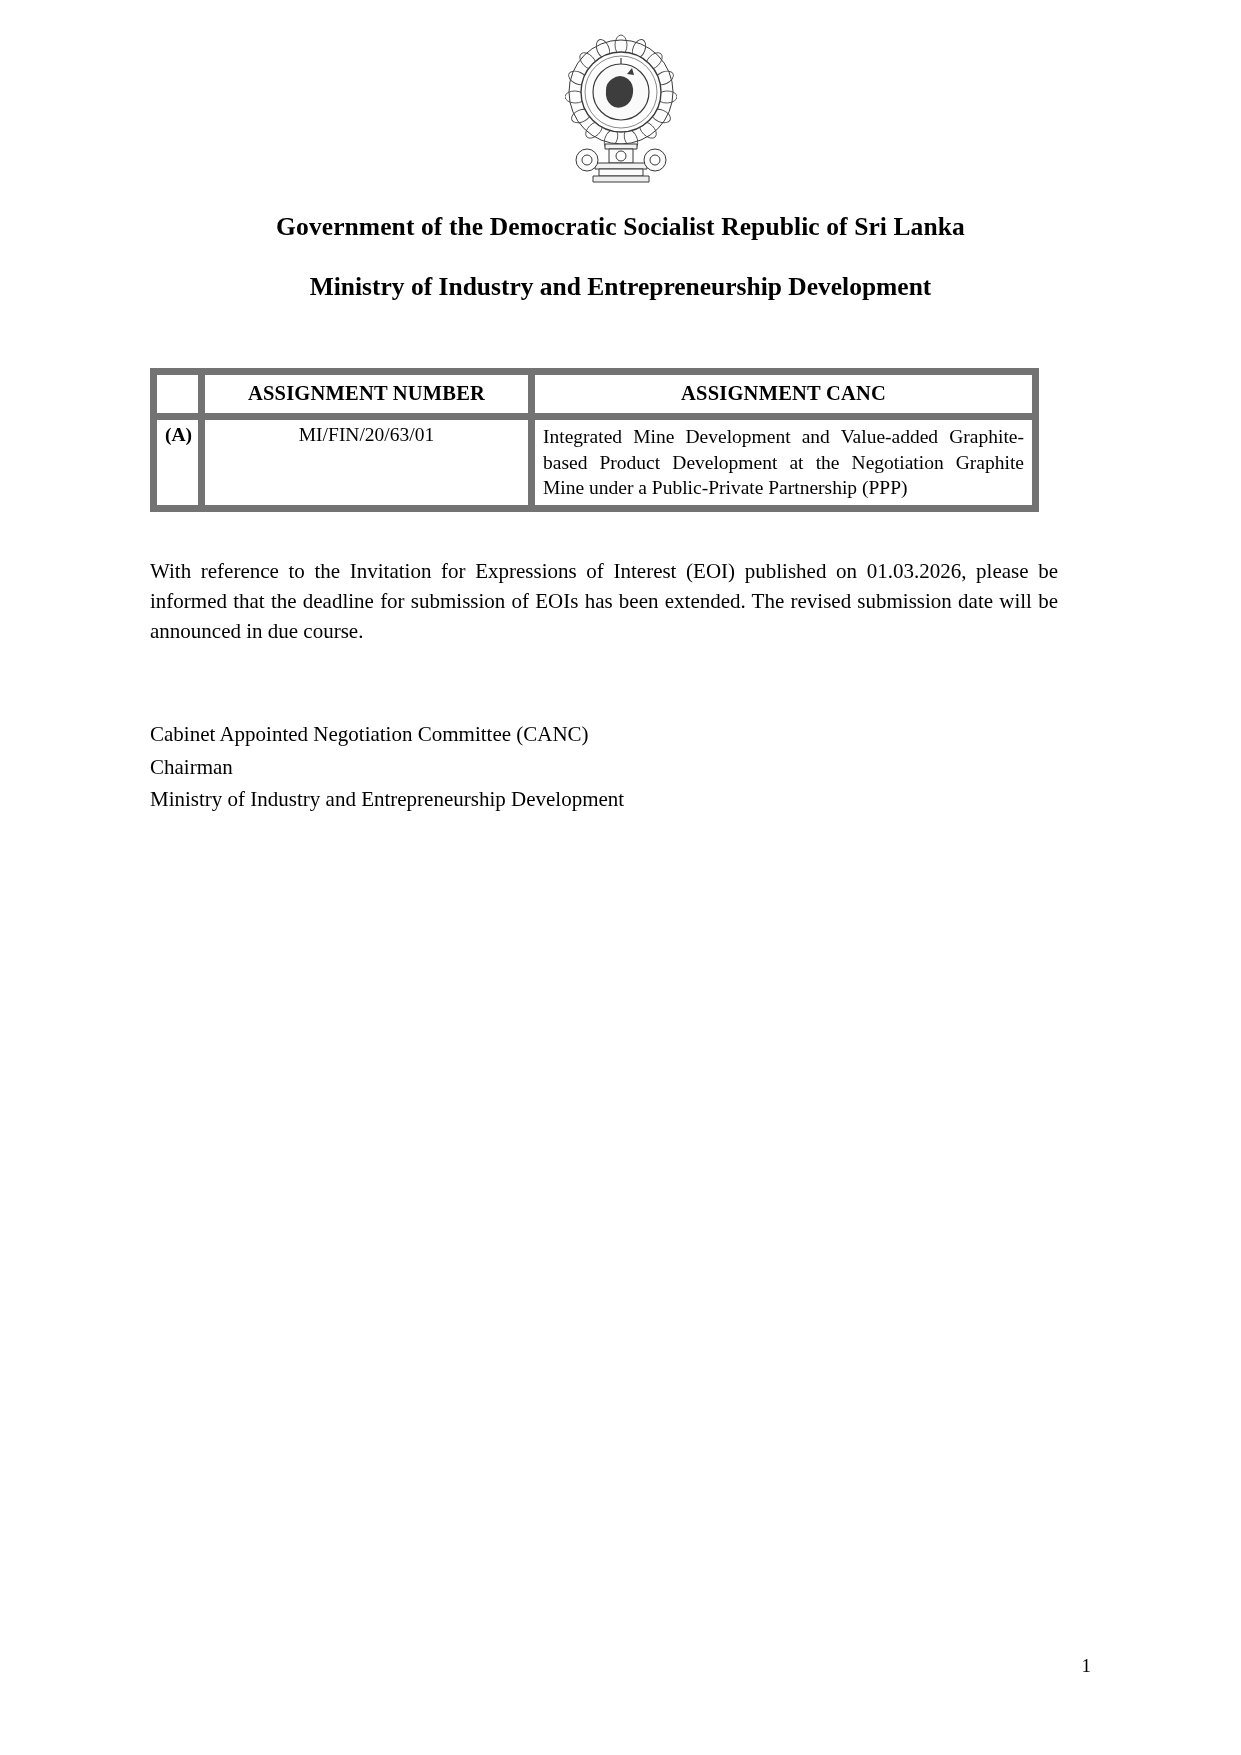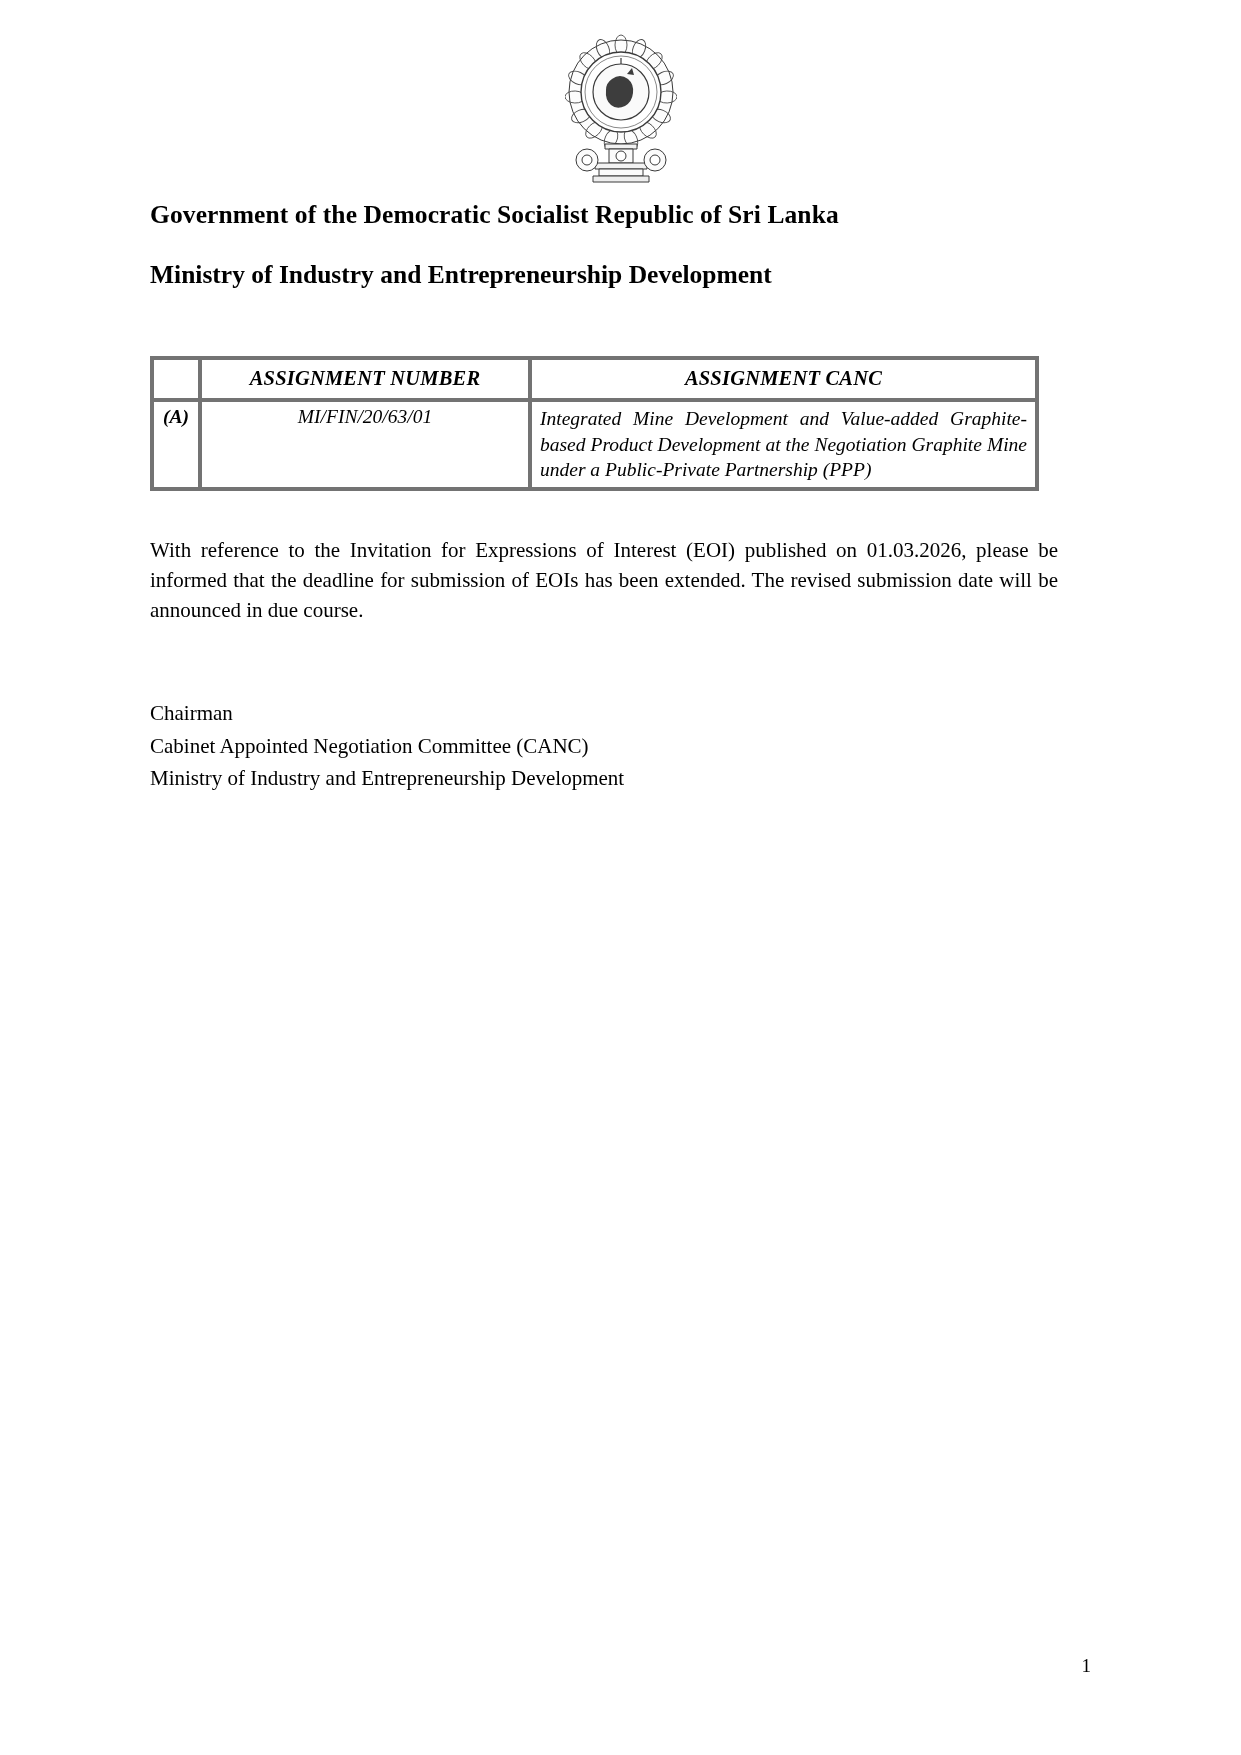--- a/index.html
+++ b/index.html
@@ -30,22 +30,22 @@
     justify-content: center;
   }
   .emblem {
     width: 112px;
     height: 160px;
     display: block;
   }
 
   
   .title-block {
-    text-align: left;
-    margin-top: 8px;
+    text-align: center;
+    margin-top: 20px;
   }
   .gov-title {
     font-size: 25.5px;
     font-weight: bold;
     letter-spacing: 0.1px;
     margin: 0 0 30px 0;
   }
   .ministry-title {
     font-size: 25.5px;
     font-weight: bold;
@@ -60,25 +60,24 @@
   }
 
   
   table.assignment {
     margin: 66px 0 0 0;
     border-collapse: collapse;
     width: 889px;
     table-layout: fixed;
   }
   table.assignment td, table.assignment th {
-    border: 4px solid #737373;
+    border: 7px solid #737373;
     padding: 4px 8px;
     vertical-align: top;
     font-size: 19.5px;
-    font-style: italic;
   }
   table.assignment thead th {
     text-align: center;
     font-weight: bold;
     font-size: 20.5px;
     padding: 7px 8px 8px 8px;
     letter-spacing: 0.2px;
   }
   .col-letter { width: 48px; }
   .col-number { width: 330px; }
@@ -214,20 +213,20 @@
         <td class="cell-letter">(A)</td>
         <td class="cell-number">MI/FIN/20/63/01</td>
         <td class="cell-title">Integrated Mine Development and Value-added Graphite-based Product Development at the Negotiation Graphite Mine under a Public-Private Partnership (PPP)</td>
       </tr>
     </tbody>
   </table>
 
   <p class="body-para">With reference to the Invitation for Expressions of Interest (EOI) published on 01.03.2026, please be informed that the deadline for submission of EOIs has been extended. The revised submission date will be announced in due course.</p>
 
   <div class="sign-block">
+    <div>Cabinet Appointed Negotiation Committee (CANC)</div>
     <div>Chairman</div>
-    <div>Cabinet Appointed Negotiation Committee (CANC)</div>
     <div>Ministry of Industry and Entrepreneurship Development</div>
   </div>
 
   <div class="page-number">1</div>
 
 </div>
 
 </body></html>

